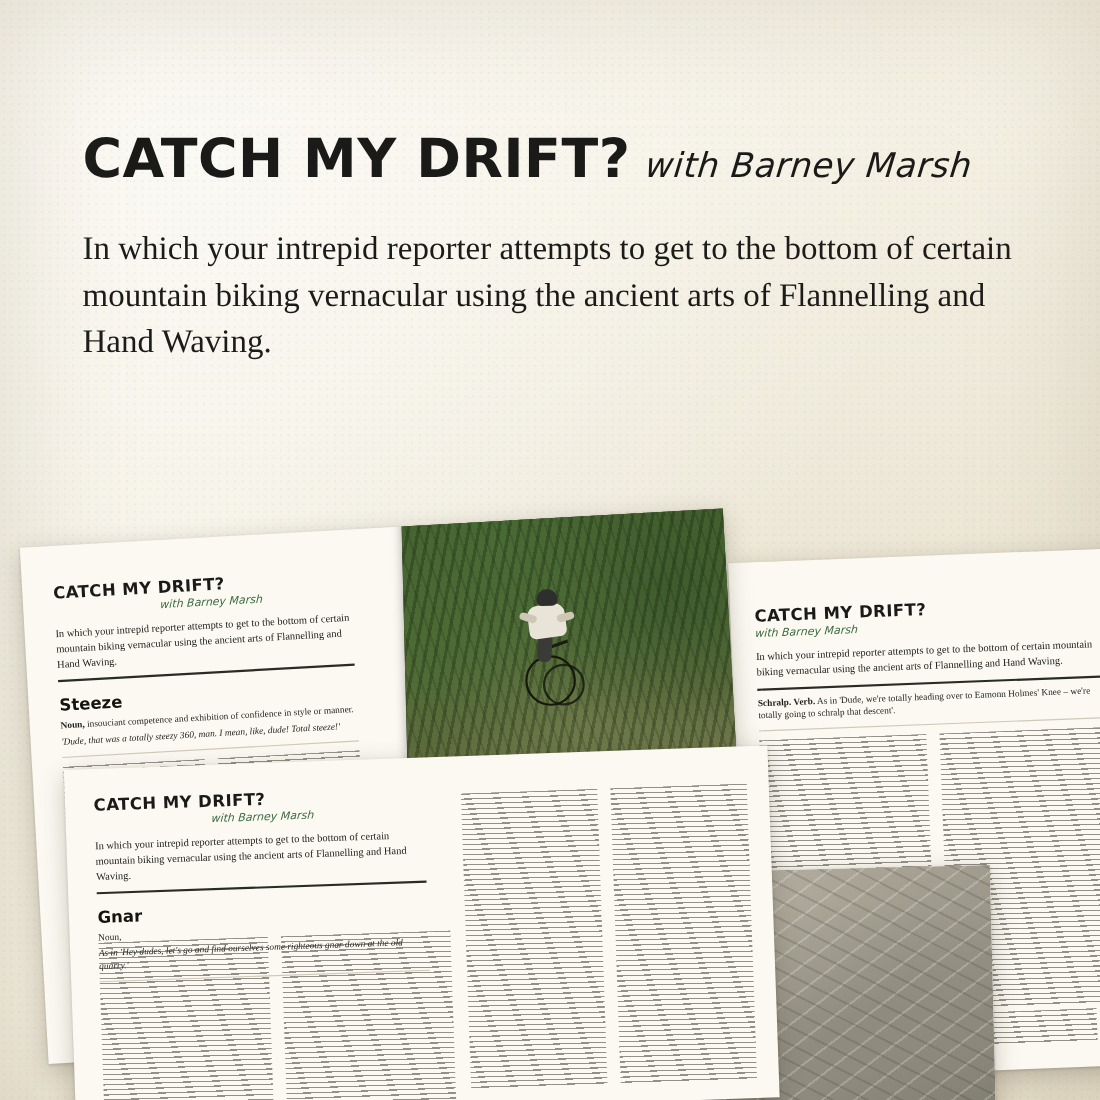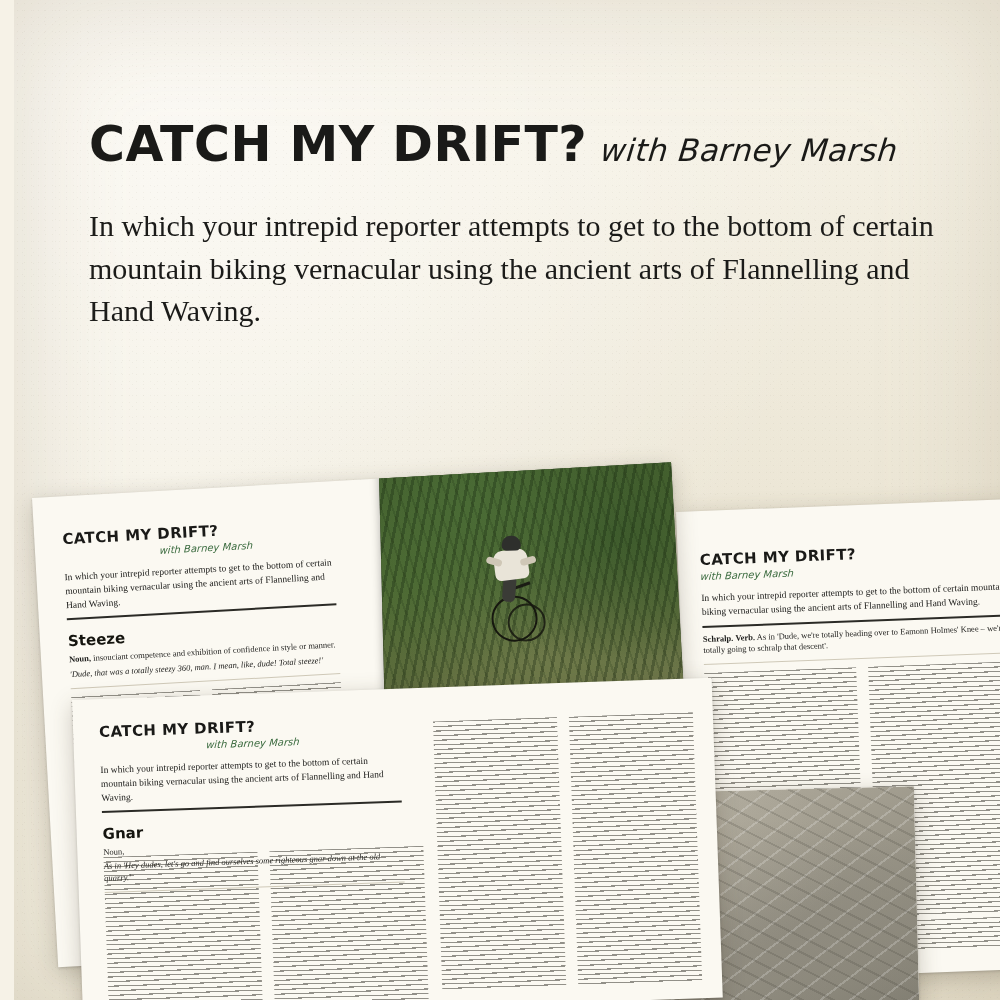--- a/index.html
+++ b/index.html
@@ -16,21 +16,20 @@
   }
 
   
   .page {
     position: absolute;
     inset: 0;
     background:
       radial-gradient(circle at 18% 12%, rgba(255,255,255,0.55), rgba(255,255,255,0) 55%),
       radial-gradient(circle at 82% 78%, rgba(220,210,186,0.45), rgba(255,255,255,0) 60%),
       linear-gradient(160deg, #f8f4e9 0%, #f3efe2 45%, #efead9 100%);
-    margin-left: 14px;
   }
   .grain {
     position: absolute;
     inset: 0;
     pointer-events: none;
     opacity: 0.35;
     background-image:
       radial-gradient(rgba(150,140,115,0.25) 0.7px, rgba(0,0,0,0) 0.8px),
       radial-gradient(rgba(120,110,90,0.18) 0.6px, rgba(0,0,0,0) 0.7px);
     background-size: 7px 7px, 11px 11px;

